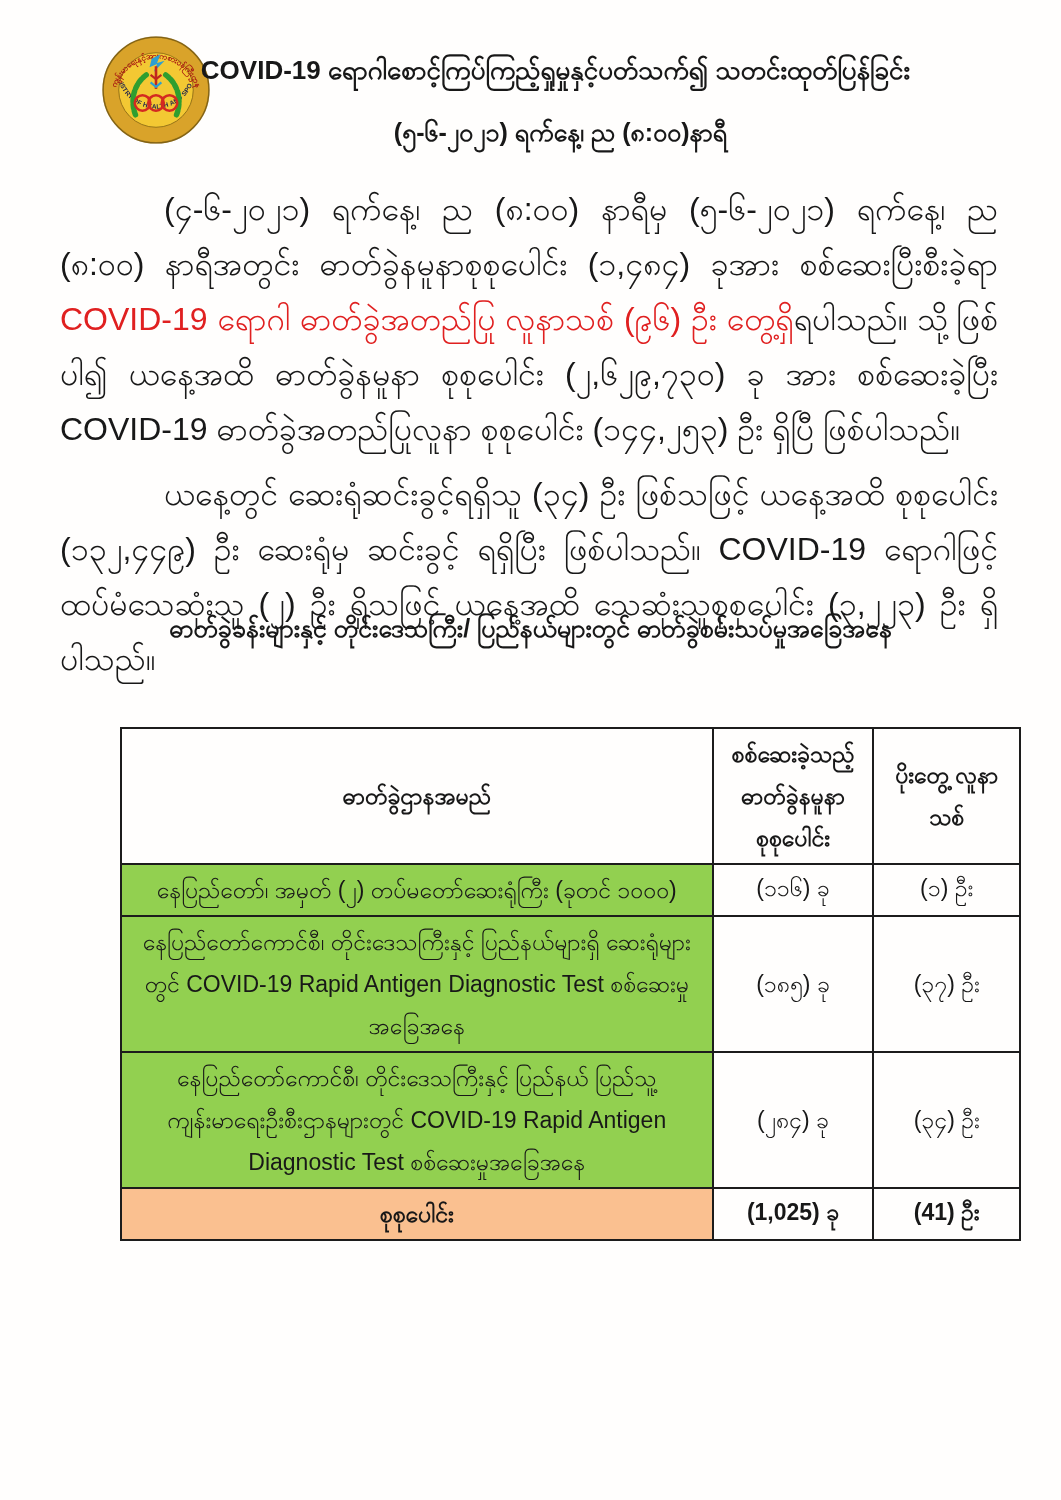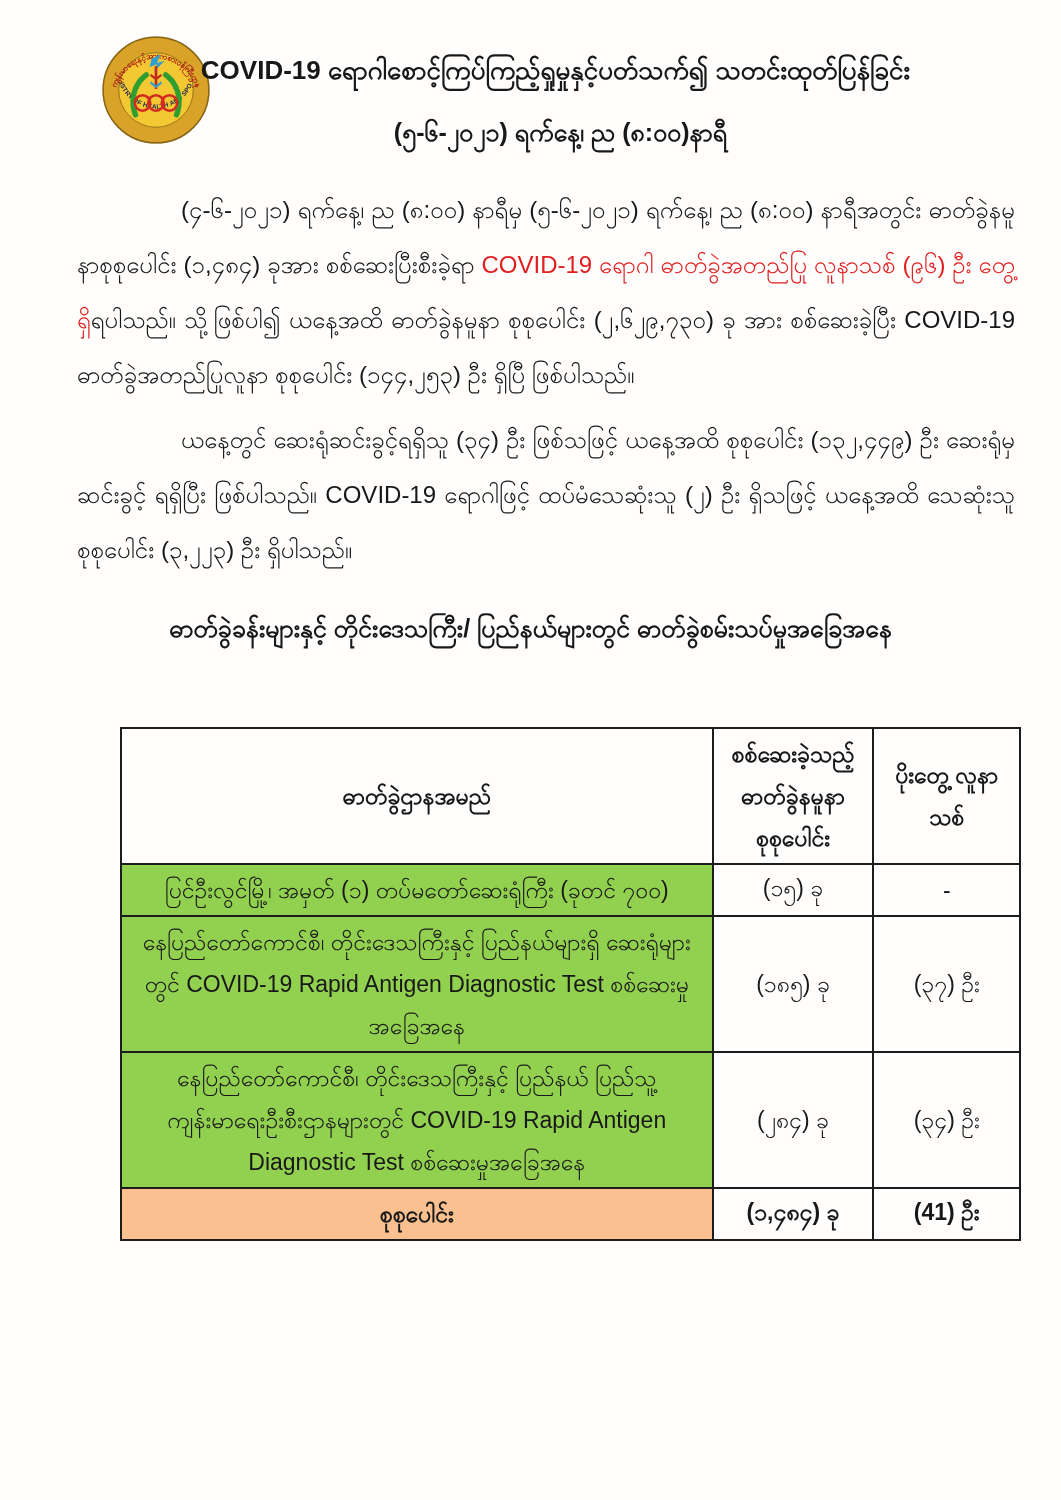--- a/index.html
+++ b/index.html
@@ -17,22 +17,22 @@
   .title1{
     position:absolute;left:120px;right:70px;top:50px;
     text-align:center;font-size:26px;font-weight:bold;line-height:40px;
   }
   .title2{
     position:absolute;left:120px;right:60px;top:112px;
     text-align:center;font-size:25px;font-weight:bold;line-height:40px;
   }
   
   .body-text{
-    position:absolute;left:77px;width:938px;top:182px;
-    font-size:24px;line-height:55px;text-align:justify;
+    position:absolute;left:60px;width:938px;top:182px;
+    font-size:32px;line-height:55px;text-align:justify;
   }
   .body-text p{margin:0 0 10px 0;text-indent:104px;}
   .red{color:var(--red,#e02020);}
   
   .tbl-title{
     position:absolute;left:0;width:100%;top:612px;
     text-align:center;font-size:25px;font-weight:bold;
   }
   .tbl-date{
     position:absolute;left:0;width:100%;top:672px;
@@ -115,36 +115,36 @@
         <col class="c-name">
         <col class="c-samples">
         <col class="c-new">
       </colgroup>
     <tbody>
       <tr class="hdr">
         <th>ဓာတ်ခွဲဌာနအမည်</th>
         <th>စစ်ဆေးခဲ့သည့် ဓာတ်ခွဲနမူနာ စုစုပေါင်း</th>
         <th>ပိုးတွေ့ လူနာသစ်</th>
       </tr>
-      <tr class="r3">
-        <td class="name">ပြင်ဦးလွင်မြို့၊ အမှတ် (၁) တပ်မတော်ဆေးရုံကြီး (ခုတင် ၇၀၀)</td>
-        <td class="val">(၁၅) ခု</td>
-        <td class="val">-</td>
+      <tr class="r2">
+        <td class="name">နေပြည်တော်၊ အမှတ် (၂) တပ်မတော်ဆေးရုံကြီး (ခုတင် ၁၀၀၀)</td>
+        <td class="val">(၁၁၆) ခု</td>
+        <td class="val">(၁) ဦး</td>
       </tr>
       <tr class="r5">
         <td class="name">နေပြည်တော်ကောင်စီ၊ တိုင်းဒေသကြီးနှင့် ပြည်နယ်များရှိ ဆေးရုံများတွင် COVID-19 Rapid Antigen Diagnostic Test စစ်ဆေးမှုအခြေအနေ</td>
         <td class="val">(၁၈၅) ခု</td>
         <td class="val">(၃၇) ဦး</td>
       </tr>
       <tr class="r6">
         <td class="name">နေပြည်တော်ကောင်စီ၊ တိုင်းဒေသကြီးနှင့် ပြည်နယ် ပြည်သူ့ကျန်းမာရေးဦးစီးဌာနများတွင်  COVID-19 Rapid Antigen Diagnostic Test စစ်ဆေးမှုအခြေအနေ</td>
         <td class="val">(၂၈၄) ခု</td>
         <td class="val">(၃၄) ဦး</td>
       </tr>
       <tr class="total">
         <td class="name">စုစုပေါင်း</td>
-        <td class="val">(၁,၄၈၄) ခု</td>
+        <td class="val">(1,025) ခု</td>
         <td class="val">(41) ဦး</td>
       </tr>
     </tbody>
   </table>
 
 </div>
 
 </body></html>

